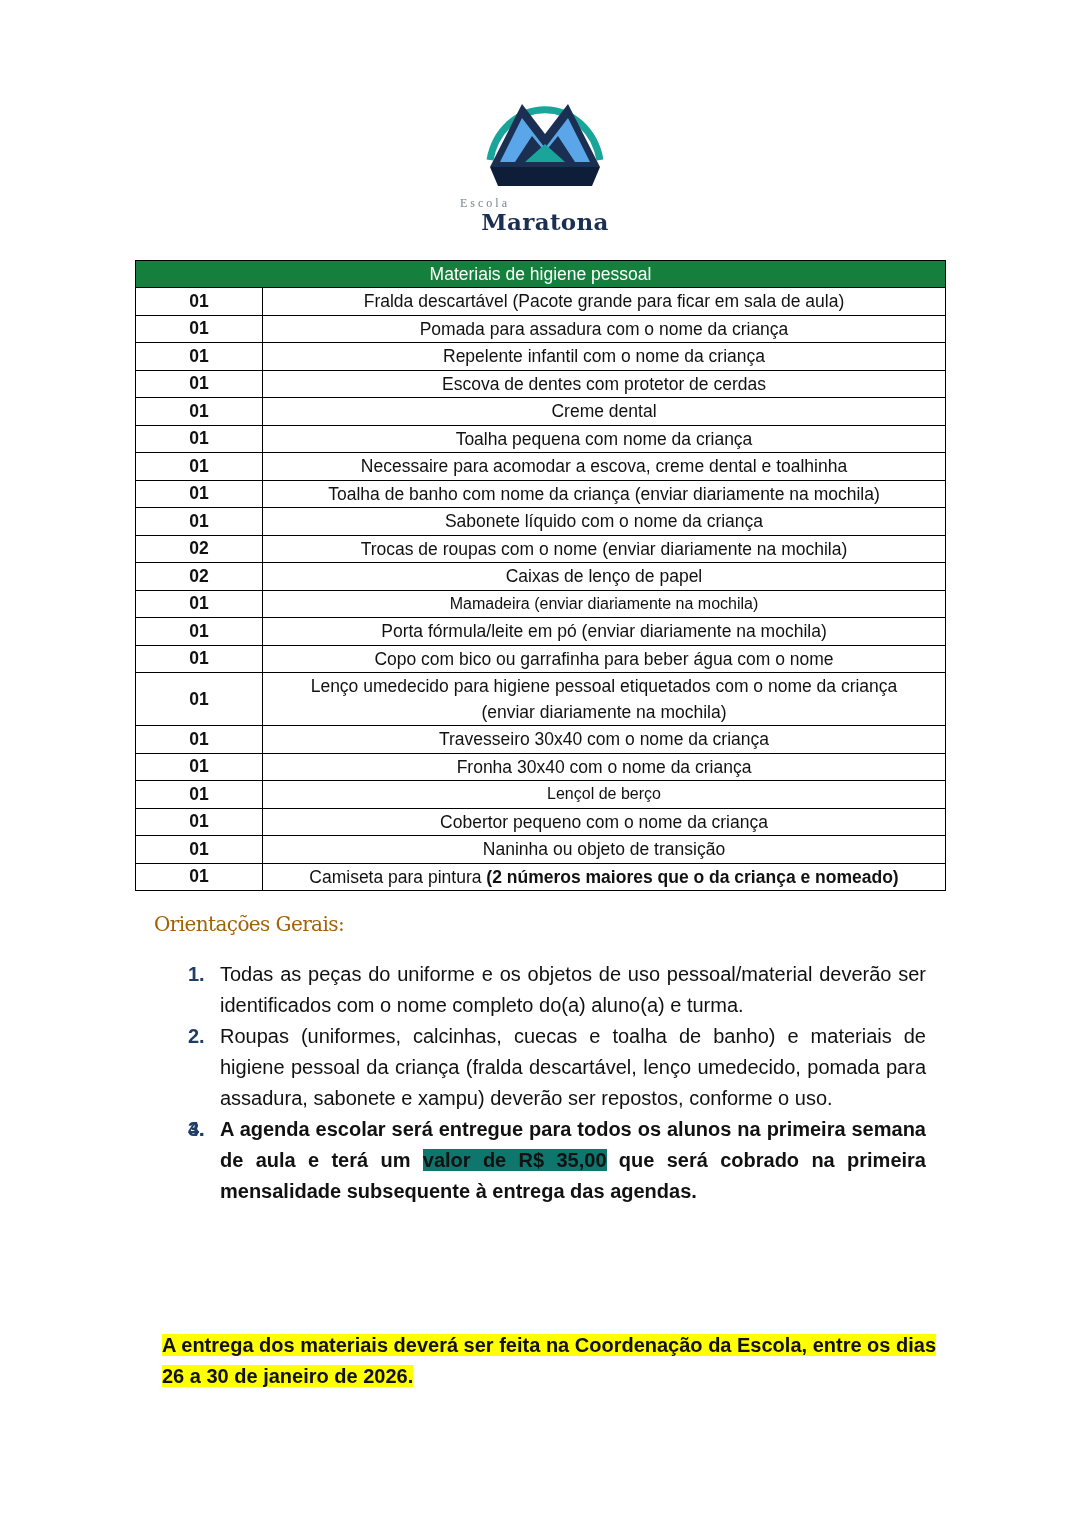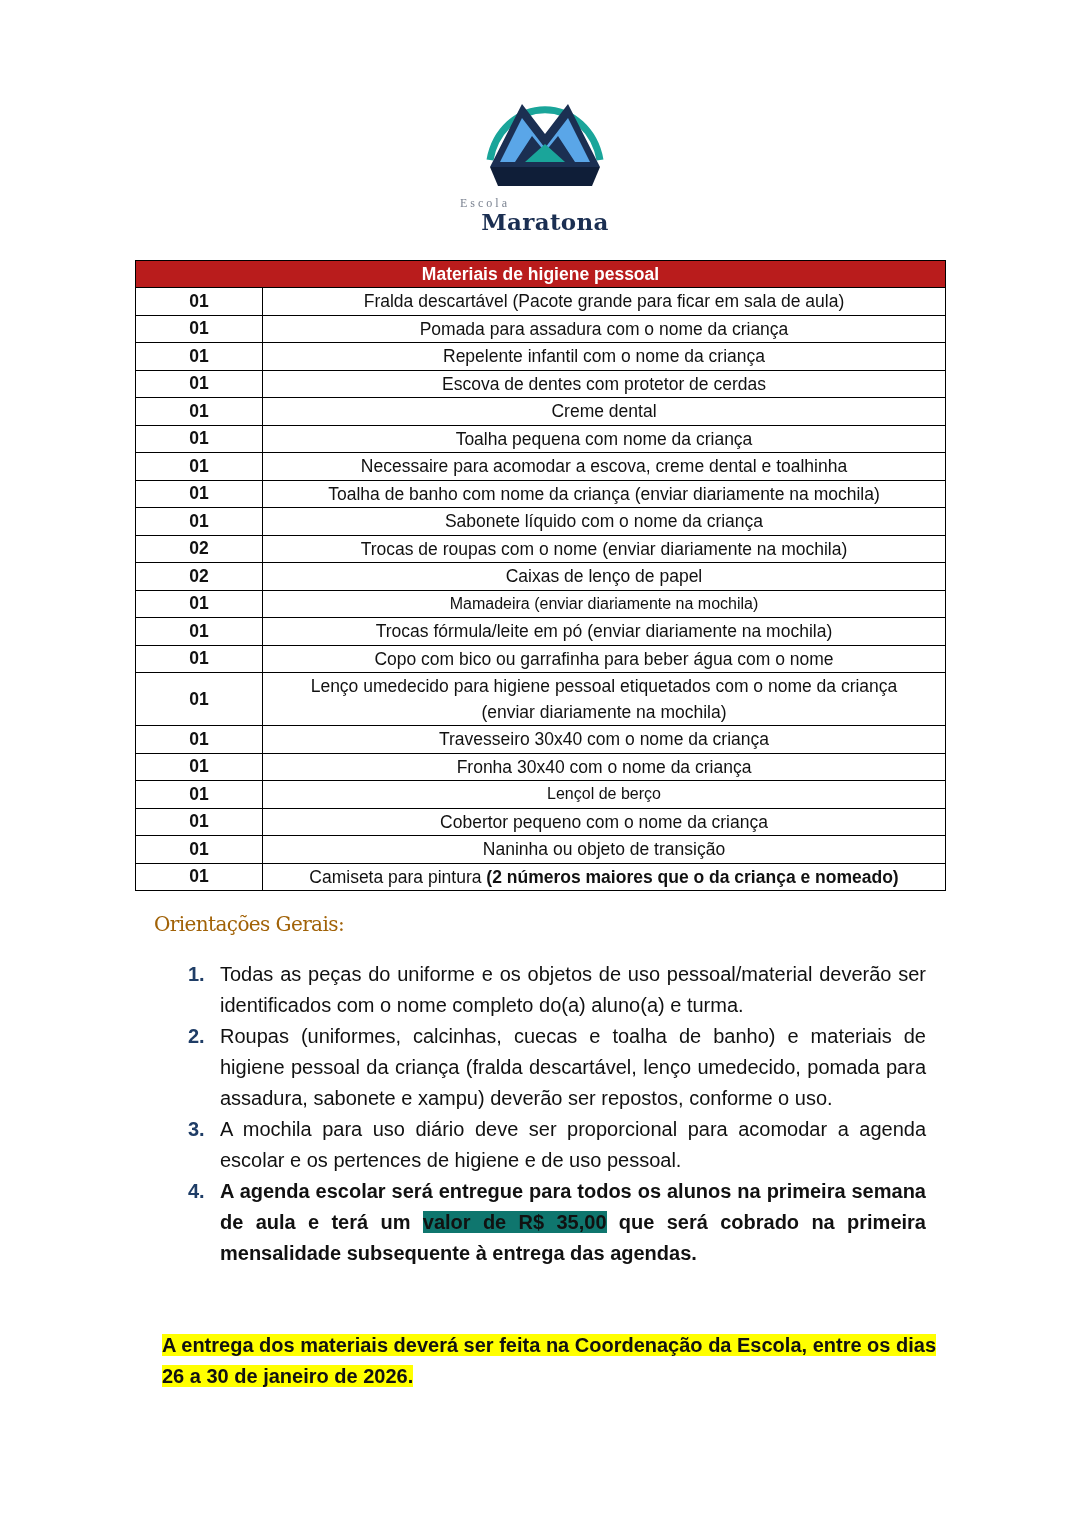--- a/index.html
+++ b/index.html
@@ -56,23 +56,23 @@
       font-family: "Liberation Sans", sans-serif;
       font-size: 17.5px;
     }
     table.materials td, table.materials th {
       border: 1px solid #000000;
       padding: 0;
       text-align: center;
       vertical-align: middle;
     }
     table.materials th {
-      background: #b91c1c;
+      background: #15803d;
       color: #ffffff;
-      font-weight: bold;
+      font-weight: normal;
       height: 26px;
       font-size: 17.5px;
     }
     table.materials td.qty {
       width: 126px;
       font-weight: bold;
       height: 26.5px;
     }
     table.materials td.desc {
       line-height: 26px;
@@ -200,21 +200,21 @@
       <tr>
         <td class="qty">02</td>
         <td class="desc"><span>Caixas de lenço de papel</span></td>
       </tr>
       <tr>
         <td class="qty">01</td>
         <td class="desc small"><span>Mamadeira (enviar diariamente na mochila)</span></td>
       </tr>
       <tr>
         <td class="qty">01</td>
-        <td class="desc"><span>Trocas fórmula/leite em pó (enviar diariamente na mochila)</span></td>
+        <td class="desc"><span>Porta fórmula/leite em pó (enviar diariamente na mochila)</span></td>
       </tr>
       <tr>
         <td class="qty">01</td>
         <td class="desc"><span>Copo com bico ou garrafinha para beber água com o nome</span></td>
       </tr>
       <tr>
         <td class="qty">01</td>
         <td class="desc two-line"><span>Lenço umedecido para higiene pessoal etiquetados com o nome da criança (enviar diariamente na mochila)</span></td>
       </tr>
       <tr>
@@ -250,21 +250,20 @@
   <li>
     <span class="num">1.</span>
     <span>Todas as peças do uniforme e os objetos de uso pessoal/material deverão ser identificados com o nome completo do(a) aluno(a) e turma.</span>
   </li>
   <li>
     <span class="num">2.</span>
     <span>Roupas (uniformes, calcinhas, cuecas e toalha de banho) e materiais de higiene pessoal da criança (fralda descartável, lenço umedecido, pomada para assadura, sabonete e xampu) deverão ser repostos, conforme o uso.</span>
   </li>
   <li>
     <span class="num">3.</span>
-    <span>A mochila para uso diário deve ser proporcional para acomodar a agenda escolar e os pertences de higiene e de uso pessoal.</span>
   </li>
   <li class="strong">
     <span class="num">4.</span>
     <span>A agenda escolar será entregue para todos os alunos na primeira semana de aula e terá um </span><span class="hl">valor de R$ 35,00</span><span> que será cobrado na primeira mensalidade subsequente à entrega das agendas.</span>
   </li>
 </ol>
 
 <div class="delivery">
   <span>A entrega dos materiais deverá ser feita na Coordenação da Escola, entre os dias 26 a 30 de janeiro de 2026.</span>
 </div>

